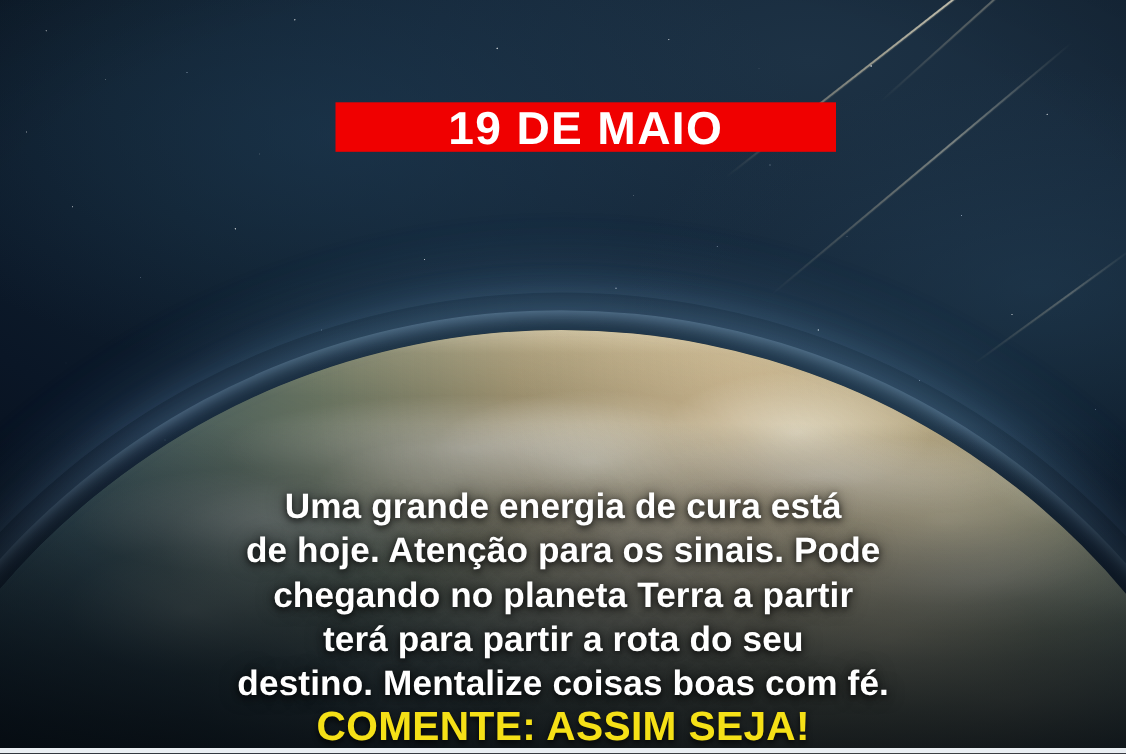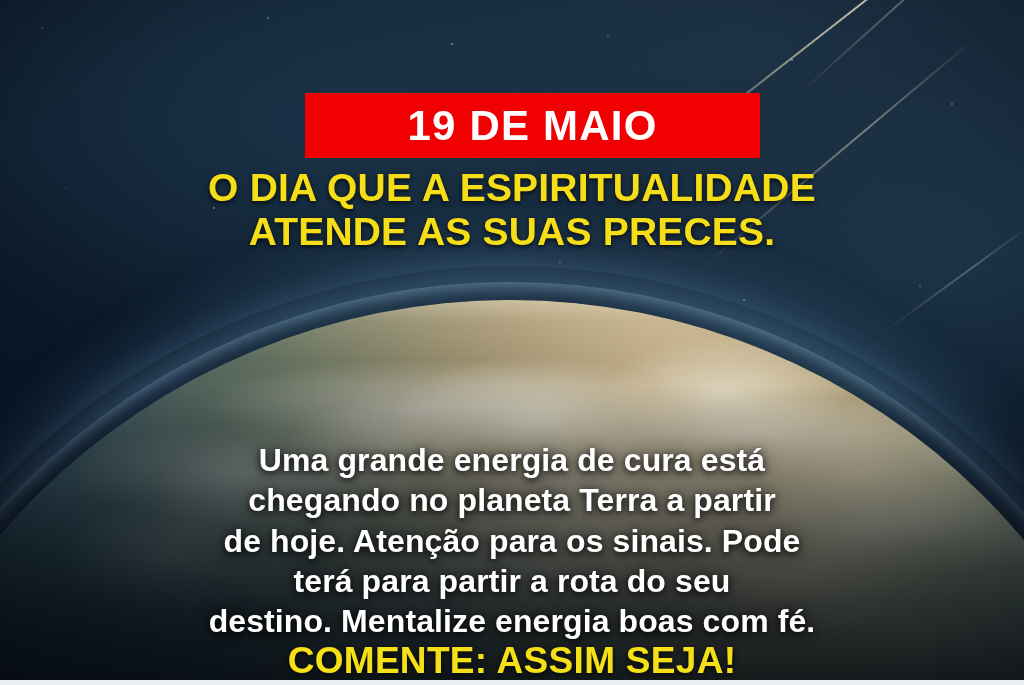--- a/index.html
+++ b/index.html
@@ -197,23 +197,23 @@
     background:linear-gradient(to bottom, rgba(3,8,14,0) 0%, rgba(3,8,14,.38) 38%, rgba(3,8,14,.66) 72%, rgba(2,6,11,.80) 100%);
     pointer-events:none;
   }
 
   
   .content{ position:absolute; inset:0; }
 
   .date-banner{
     position:absolute;
     left:305px; top:93px;
-    width:455px; height:65px;
+    width:455px; height:45px;
     background:#f00000;
-    display:flex; align-items:center; justify-content:center;
+    display:flex; align-items:flex-end; justify-content:center;
   }
   .date-banner .date-text{
     color:#ffffff;
     font-size:42px;
     font-weight:bold;
     letter-spacing:1.2px;
     line-height:1;
     white-space:nowrap;
     font-stretch:condensed;
   }
@@ -294,30 +294,26 @@
 
   <div class="vignette"></div>
   <div class="bottom-shade"></div>
 
   <div class="content">
 
     <div class="date-banner">
       <span class="date-text">19 DE MAIO</span>
     </div>
 
-    <div class="headline">
-      <span class="ln">O DIA QUE A ESPIRITUALIDADE</span>
-      <span class="ln">ATENDE AS SUAS PRECES.</span>
-    </div>
 
     <div class="body-copy">
       <span class="ln">Uma grande energia de cura está</span>
+      <span class="ln">de hoje. Atenção para os sinais. Pode</span>
       <span class="ln">chegando no planeta Terra a partir</span>
-      <span class="ln">de hoje. Atenção para os sinais. Pode</span>
       <span class="ln">terá para partir a rota do seu</span>
-      <span class="ln">destino. Mentalize energia boas com fé.</span>
+      <span class="ln">destino. Mentalize coisas boas com fé.</span>
     </div>
 
     <div class="cta">COMENTE: ASSIM SEJA!</div>
   </div>
 
   <div class="bottom-edge"></div>
 </div>
 
 </body></html>

